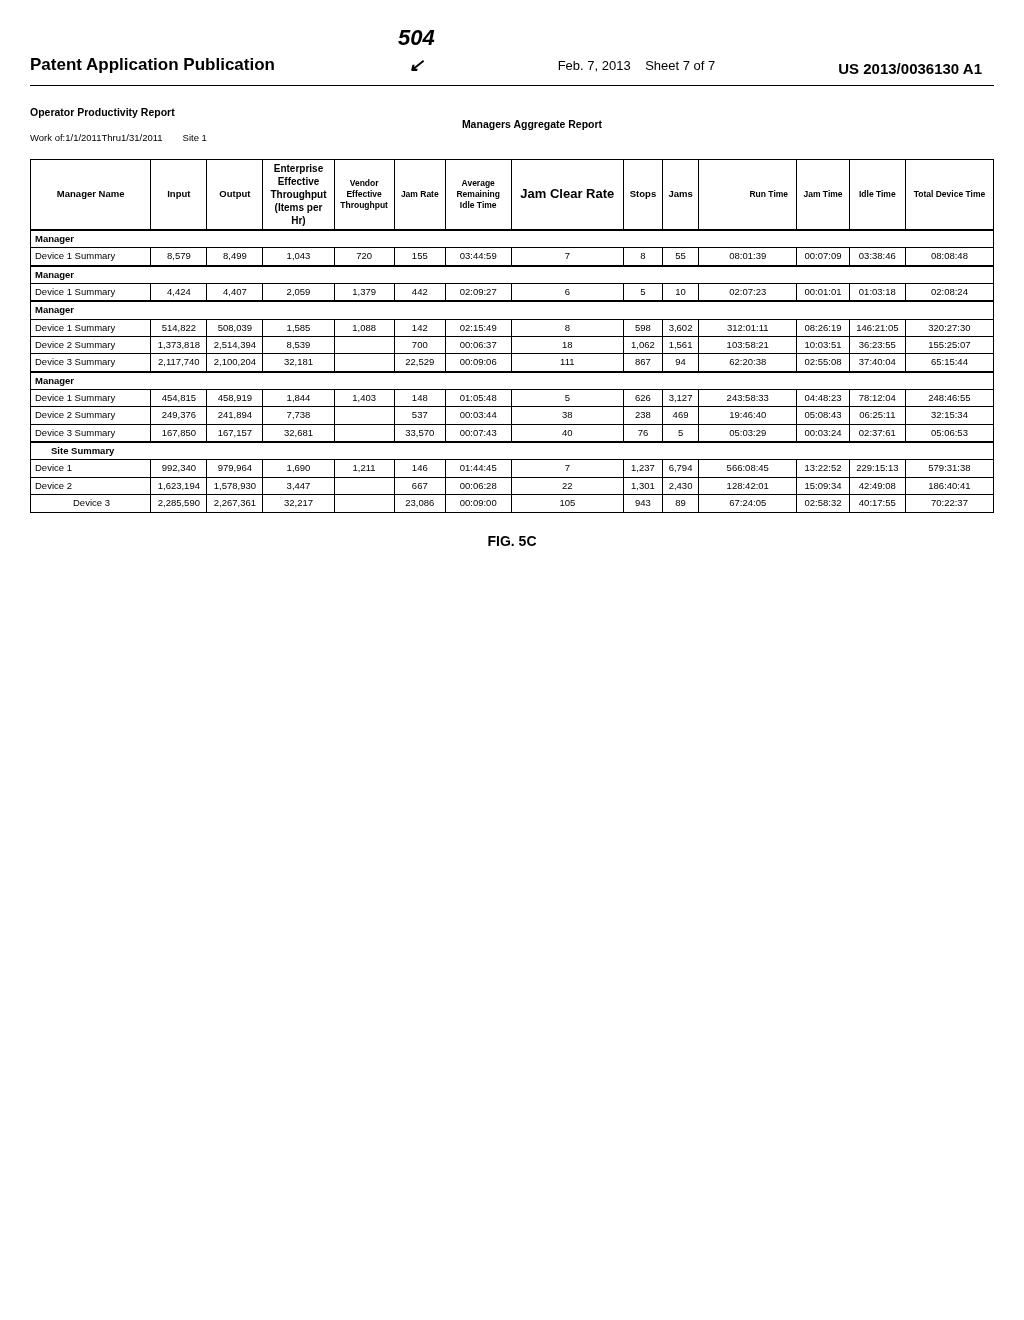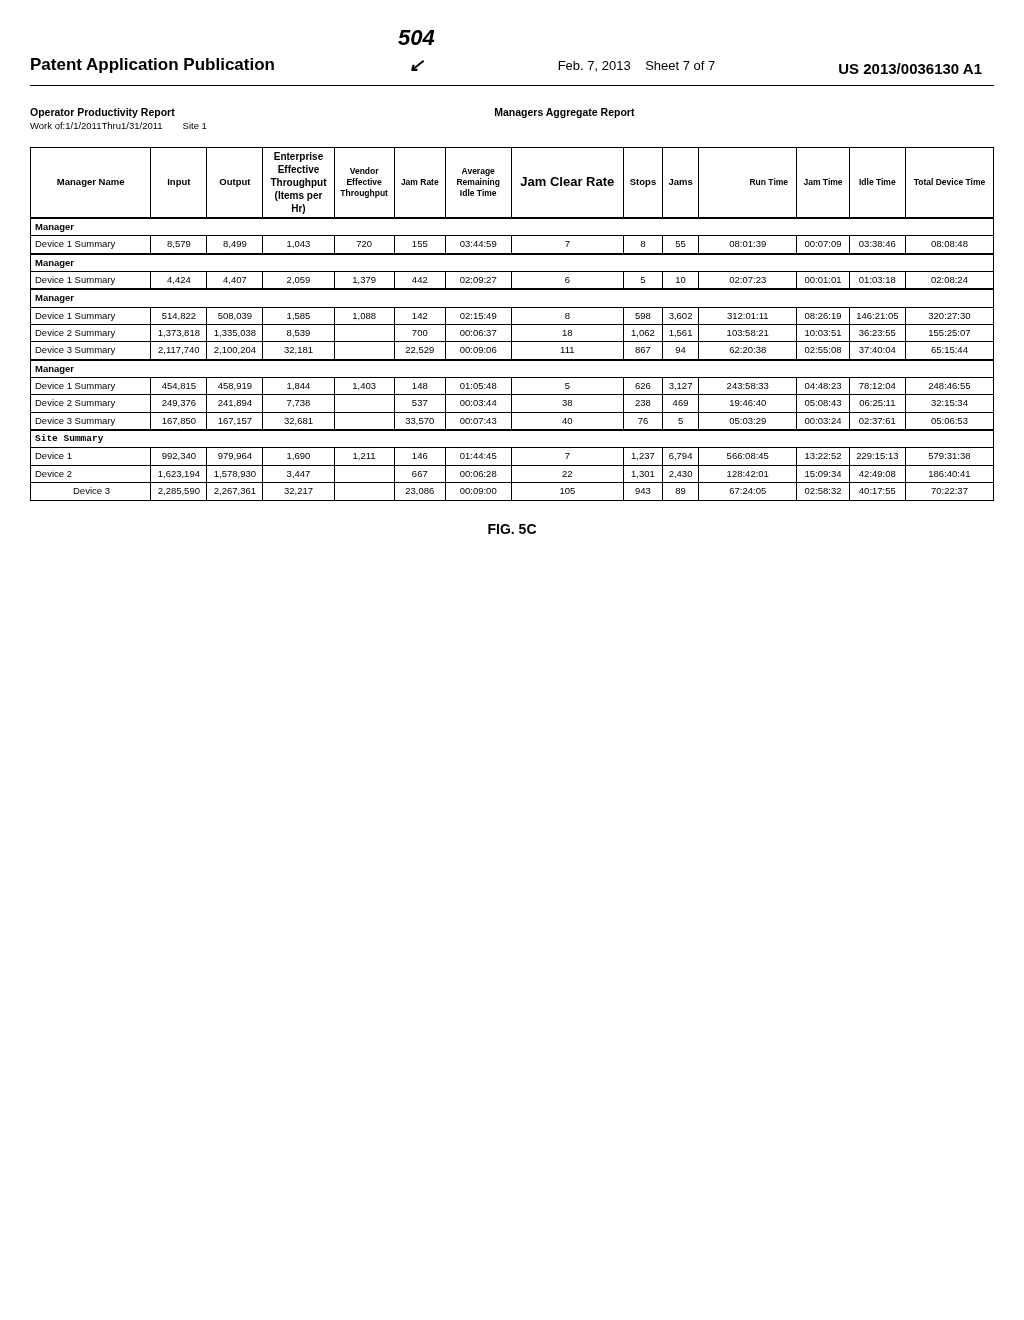--- a/index.html
+++ b/index.html
@@ -64,21 +64,21 @@
     <span>Sheet 7 of 7</span>
   </div>
 
   <div style="font-size:15px; font-weight:bold; text-align:right;">US 2013/0036130 A1</div>
 </div>
 
 <div style="height: 1px; background: #000; margin: 8px 30px 10px 30px;"></div>
 
 <div class="content-area">
 
-  <div style="display:flex; justify-content:space-between; margin-bottom:2px;">
+  <div style="display:flex; justify-content:space-between; margin-bottom:2px;flex-direction:column;">
     <div style="font-size:10.5px; font-weight:bold;">Operator Productivity Report</div>
     <div style="font-size:10.5px; font-weight:bold; text-align:center; flex:1; margin-left:40px;">Managers Aggregate Report</div>
     <div style="min-width:80px;"></div>
   </div>
   <div style="display:flex; gap:0; font-size:9.5px; margin-bottom:16px;">
     <span>Work of:</span>
     <span>1/1/2011</span>
     <span>Thru</span>
     <span>1/31/2011</span>
     <span style="margin-left:20px;">Site 1</span>
@@ -157,21 +157,21 @@
           <td>598</td>
           <td>3,602</td>
           <td>312:01:11</td>
           <td>08:26:19</td>
           <td>146:21:05</td>
           <td>320:27:30</td>
         </tr>
         <tr>
           <td style="text-align: left;">Device 2 Summary</td>
           <td>1,373,818</td>
-          <td>1,335,038</td>
+          <td>2,514,394</td>
           <td>8,539</td>
           <td></td>
           <td>700</td>
           <td>00:06:37</td>
           <td>18</td>
           <td>1,062</td>
           <td>1,561</td>
           <td>103:58:21</td>
           <td>10:03:51</td>
           <td>36:23:55</td>
@@ -238,21 +238,21 @@
           <td>00:07:43</td>
           <td>40</td>
           <td>76</td>
           <td>5</td>
           <td>05:03:29</td>
           <td>00:03:24</td>
           <td>02:37:61</td>
           <td>05:06:53</td>
         </tr>
         <tr>
-          <td colspan="14" style="text-align: left; font-weight: bold; border-top: 2px solid rgb(0, 0, 0); padding: 2px 4px; font-family: Liberation Mono, monospace;">Site Summary</td>
+          <td colspan="14" style="text-align: left; font-weight: bold; border-top: 2px solid rgb(0, 0, 0); padding: 2px 20px;">Site Summary</td>
         </tr>
         <tr>
           <td style="text-align: left;">Device 1</td>
           <td>992,340</td>
           <td>979,964</td>
           <td>1,690</td>
           <td>1,211</td>
           <td>146</td>
           <td>01:44:45</td>
           <td>7</td>

